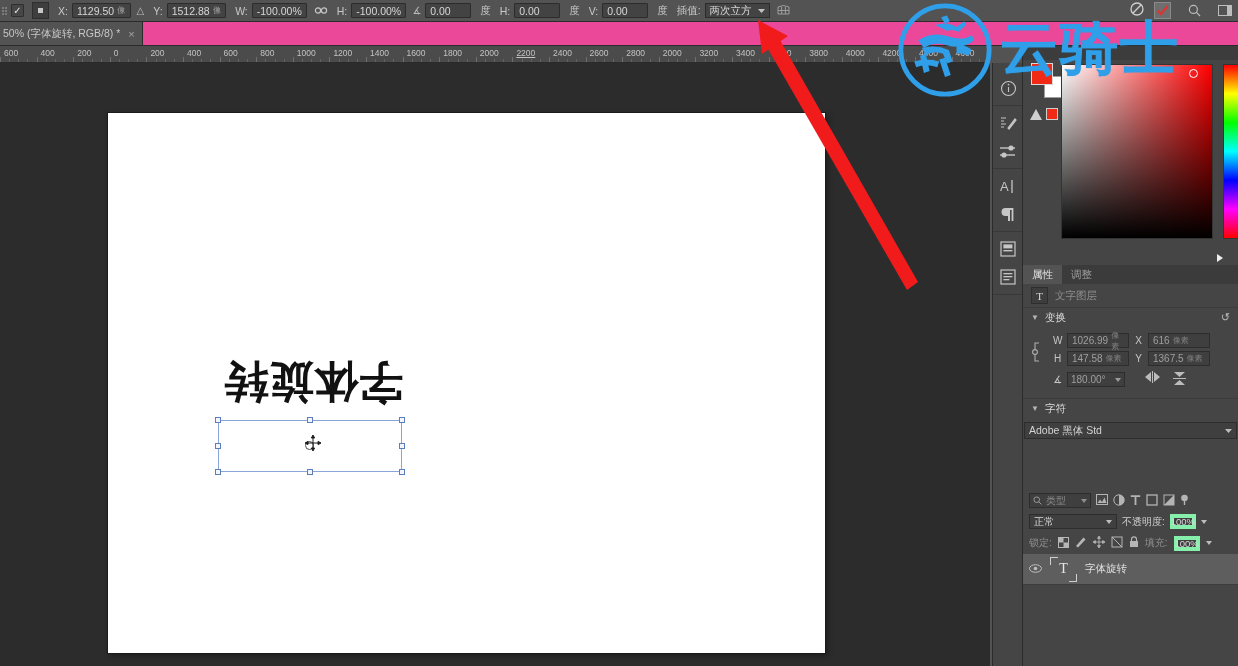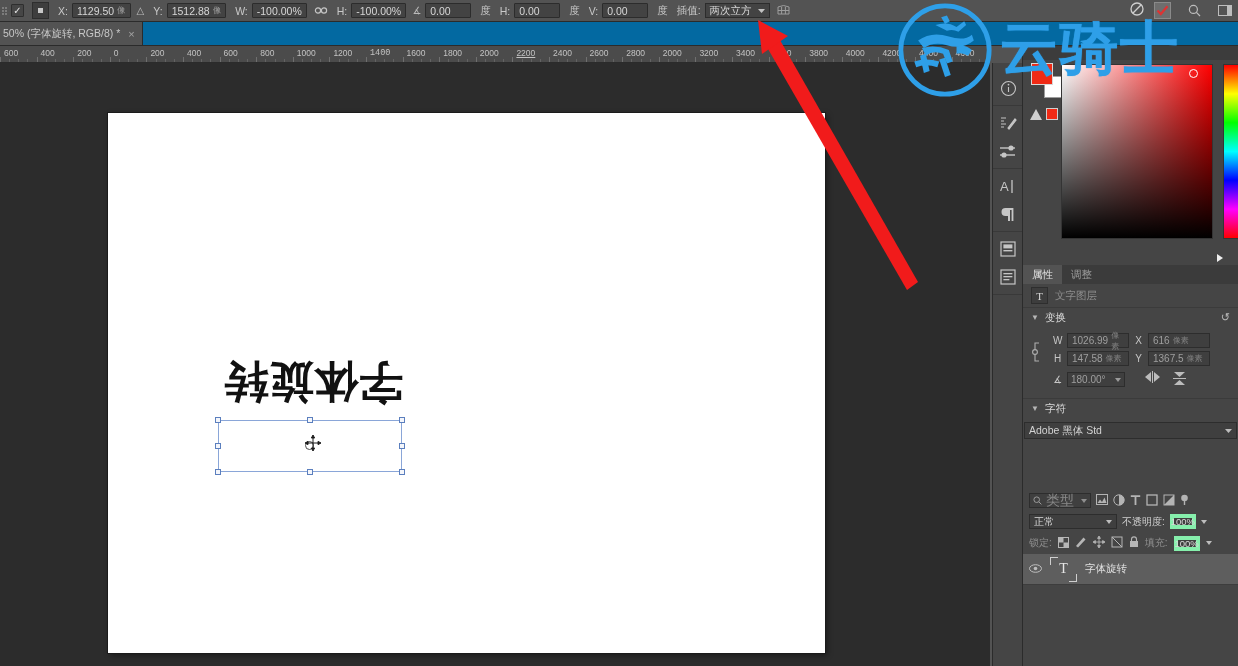--- a/index.html
+++ b/index.html
@@ -49,21 +49,21 @@
   .ob-right { margin-left: auto; display: flex; align-items: center; gap: 10px; padding-right: 6px; }
   .ob-cancel { color: #c8c8c8; font-size: 14px; }
   .ob-commit {
     width: 17px; height: 17px; background: #6e6e6e; border: 1px solid #8a8a8a;
     display: flex; align-items: center; justify-content: center;
   }
 
   
   .tabbar {
     position: absolute; left: 0; top: 22px; width: 1238px; height: 24px;
-    background: #0369a1; border-bottom: 1px solid #2b2b2b; display: flex; align-items: flex-end;
+    background: #ec4899; border-bottom: 1px solid #2b2b2b; display: flex; align-items: flex-end;
   }
   .doc-tab {
     height: 23px; background: #535353; border-right: 1px solid #2b2b2b;
     display: flex; align-items: center; padding: 0 7px 0 3px; gap: 8px;
     font-size: 10.5px; color: #c6c6c6;
   }
   .tab-close { color: #a5a5a5; font-size: 11px; }
 
   
   .ruler-h {
@@ -186,21 +186,21 @@
     display: flex; align-items: center; justify-content: space-between; padding: 0 4px;
     color: #d2d2d2; font-size: 10.5px;
   }
 
   
   .layers { position: absolute; left: 1022px; top: 490px; width: 216px; height: 176px; background: #454545; border-left: 1px solid #2b2b2b; }
   .ltabs { height: 19px; background: #3b3b3b; display: flex; font-size: 10.5px; }
   .ltab { padding: 0 9px; display: flex; align-items: center; color: #9c9c9c; }
   .ltab.active { background: #535353; color: #e8e8e8; }
   .lfilter { height: 21px; display: flex; align-items: center; gap: 5px; padding: 0 6px; }
-  .lfilter-box { width: 62px; height: 15px; background: #3f3f3f; border: 1px solid #2d2d2d; display: flex; align-items: center; gap: 4px; padding: 4px 3px; color: #888; font-size: 14px; }
+  .lfilter-box { width: 62px; height: 15px; background: #3f3f3f; border: 1px solid #2d2d2d; display: flex; align-items: center; gap: 4px; padding: 4px 3px; color: #888; font-size: 10px; }
   .lfilter-ico { color: #b4b4b4; font-size: 10.5px; }
   .lrow2 { height: 21px; display: flex; align-items: center; gap: 5px; padding: 0 6px; font-size: 10px; color: #cfcfcf; }
   .blend-select { width: 88px; height: 15px; background: #3f3f3f; border: 1px solid #2d2d2d; display: flex; align-items: center; justify-content: space-between; padding: 0 4px; color: #dadada; font-size: 10px; }
   .num-box { width: 26px; height: 15px; background: #3f3f3f; border: 4px solid #86efac; display: flex; align-items: center; justify-content: center; color: #dadada; font-size: 9.5px; }
   .lrow3 { height: 22px; display: flex; align-items: center; gap: 6px; padding: 0 6px; font-size: 10px; color: #8f8f8f; }
   .lock-ico { color: #b6b6b6; font-size: 10.5px; }
   .layer-row { height: 31px; display: flex; align-items: center; gap: 8px; padding: 0 6px; border-bottom: 1px solid #3d3d3d; }
   .layer-row.selected { background: #5e5e5e; }
   .eye { width: 13px; color: #bebebe; font-size: 10px; text-align: center; }
   .lthumb-t { width: 27px; height: 25px; display: flex; align-items: center; justify-content: center; color: #e6e6e6; font-size: 14px; font-family: "Liberation Serif", serif; position: relative; }
@@ -383,21 +383,21 @@
       <div class="rtick" style="left: 296.8px;">1000</div>
       <div class="rline" style="left: 292.8px;"></div>
       <div class="rline minor" style="left: 301.95px;"></div>
       <div class="rline minor" style="left: 311.1px;"></div>
       <div class="rline minor" style="left: 320.25px;"></div>
       <div class="rtick" style="left: 333.4px;">1200</div>
       <div class="rline" style="left: 329.4px;"></div>
       <div class="rline minor" style="left: 338.55px;"></div>
       <div class="rline minor" style="left: 347.7px;"></div>
       <div class="rline minor" style="left: 356.85px;"></div>
-      <div class="rtick" style="left: 370px; font-family: Liberation Mono, monospace;">1400</div>
+      <div class="rtick" style="left: 370px;">1400</div>
       <div class="rline" style="left: 366px;"></div>
       <div class="rline minor" style="left: 375.15px;"></div>
       <div class="rline minor" style="left: 384.3px;"></div>
       <div class="rline minor" style="left: 393.45px;"></div>
       <div class="rtick" style="left: 406.6px;">1600</div>
       <div class="rline" style="left: 402.6px;"></div>
       <div class="rline minor" style="left: 411.75px;"></div>
       <div class="rline minor" style="left: 420.9px;"></div>
       <div class="rline minor" style="left: 430.05px;"></div>
       <div class="rtick" style="left: 443.2px;">1800</div>

